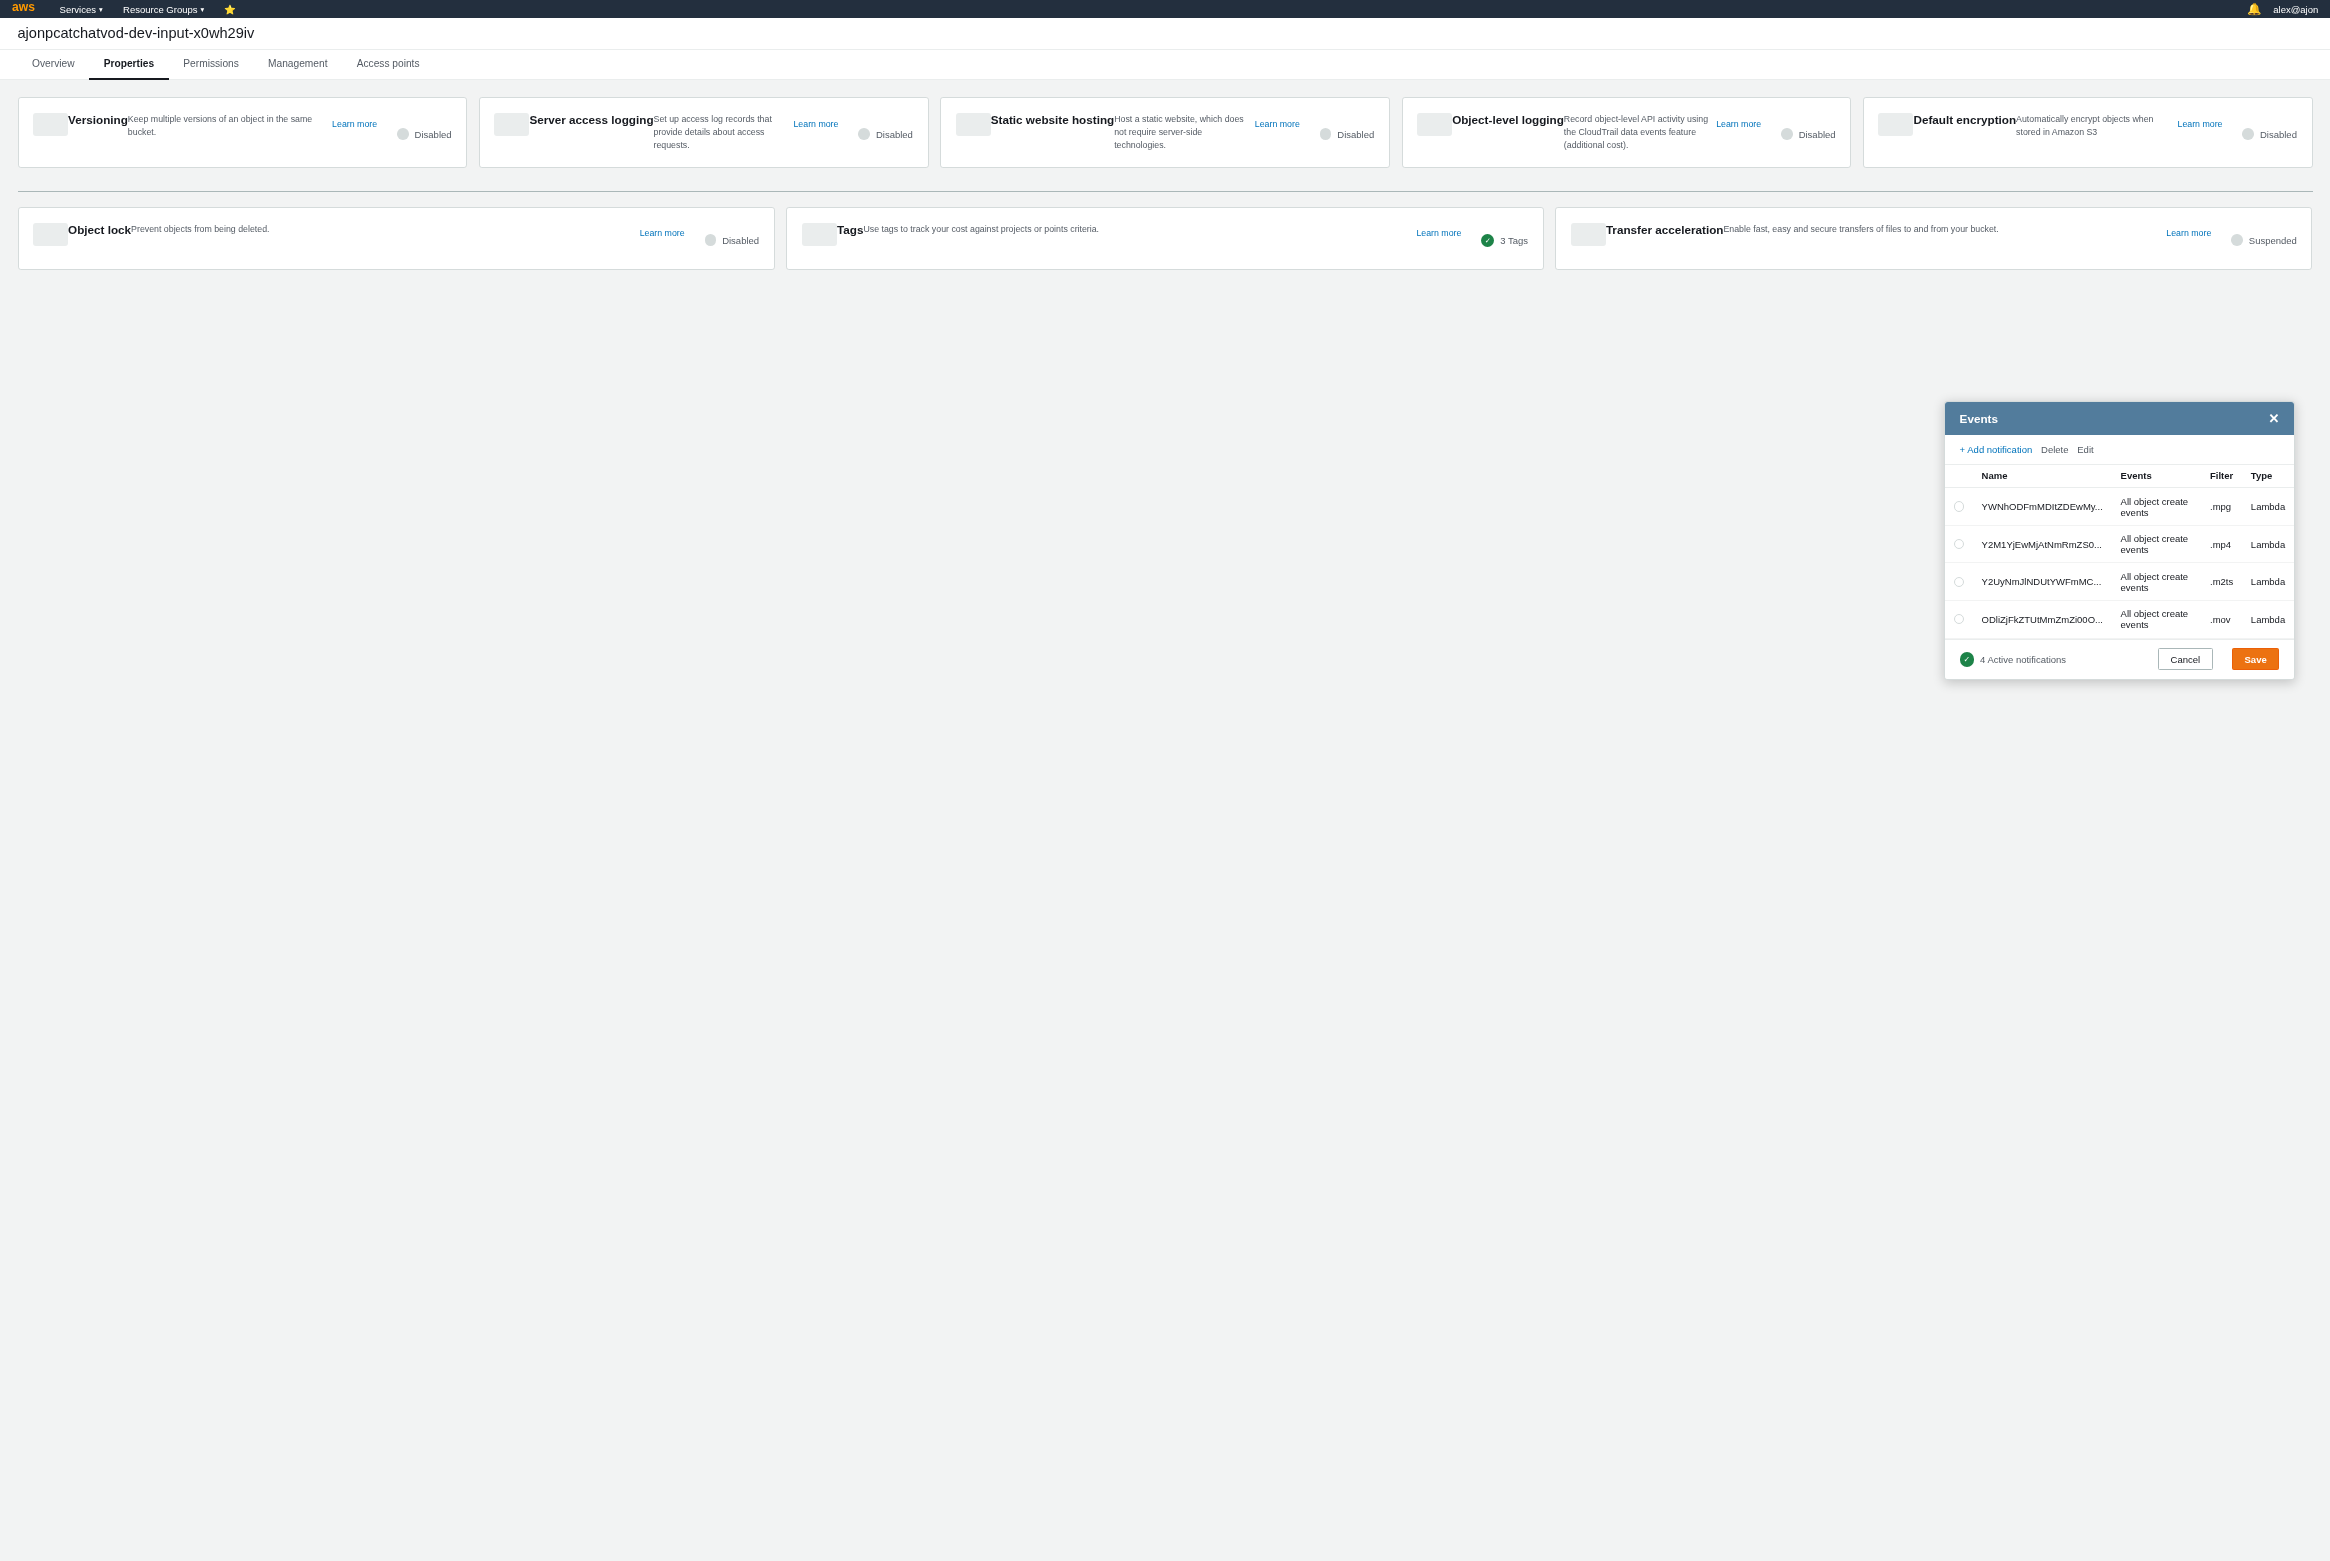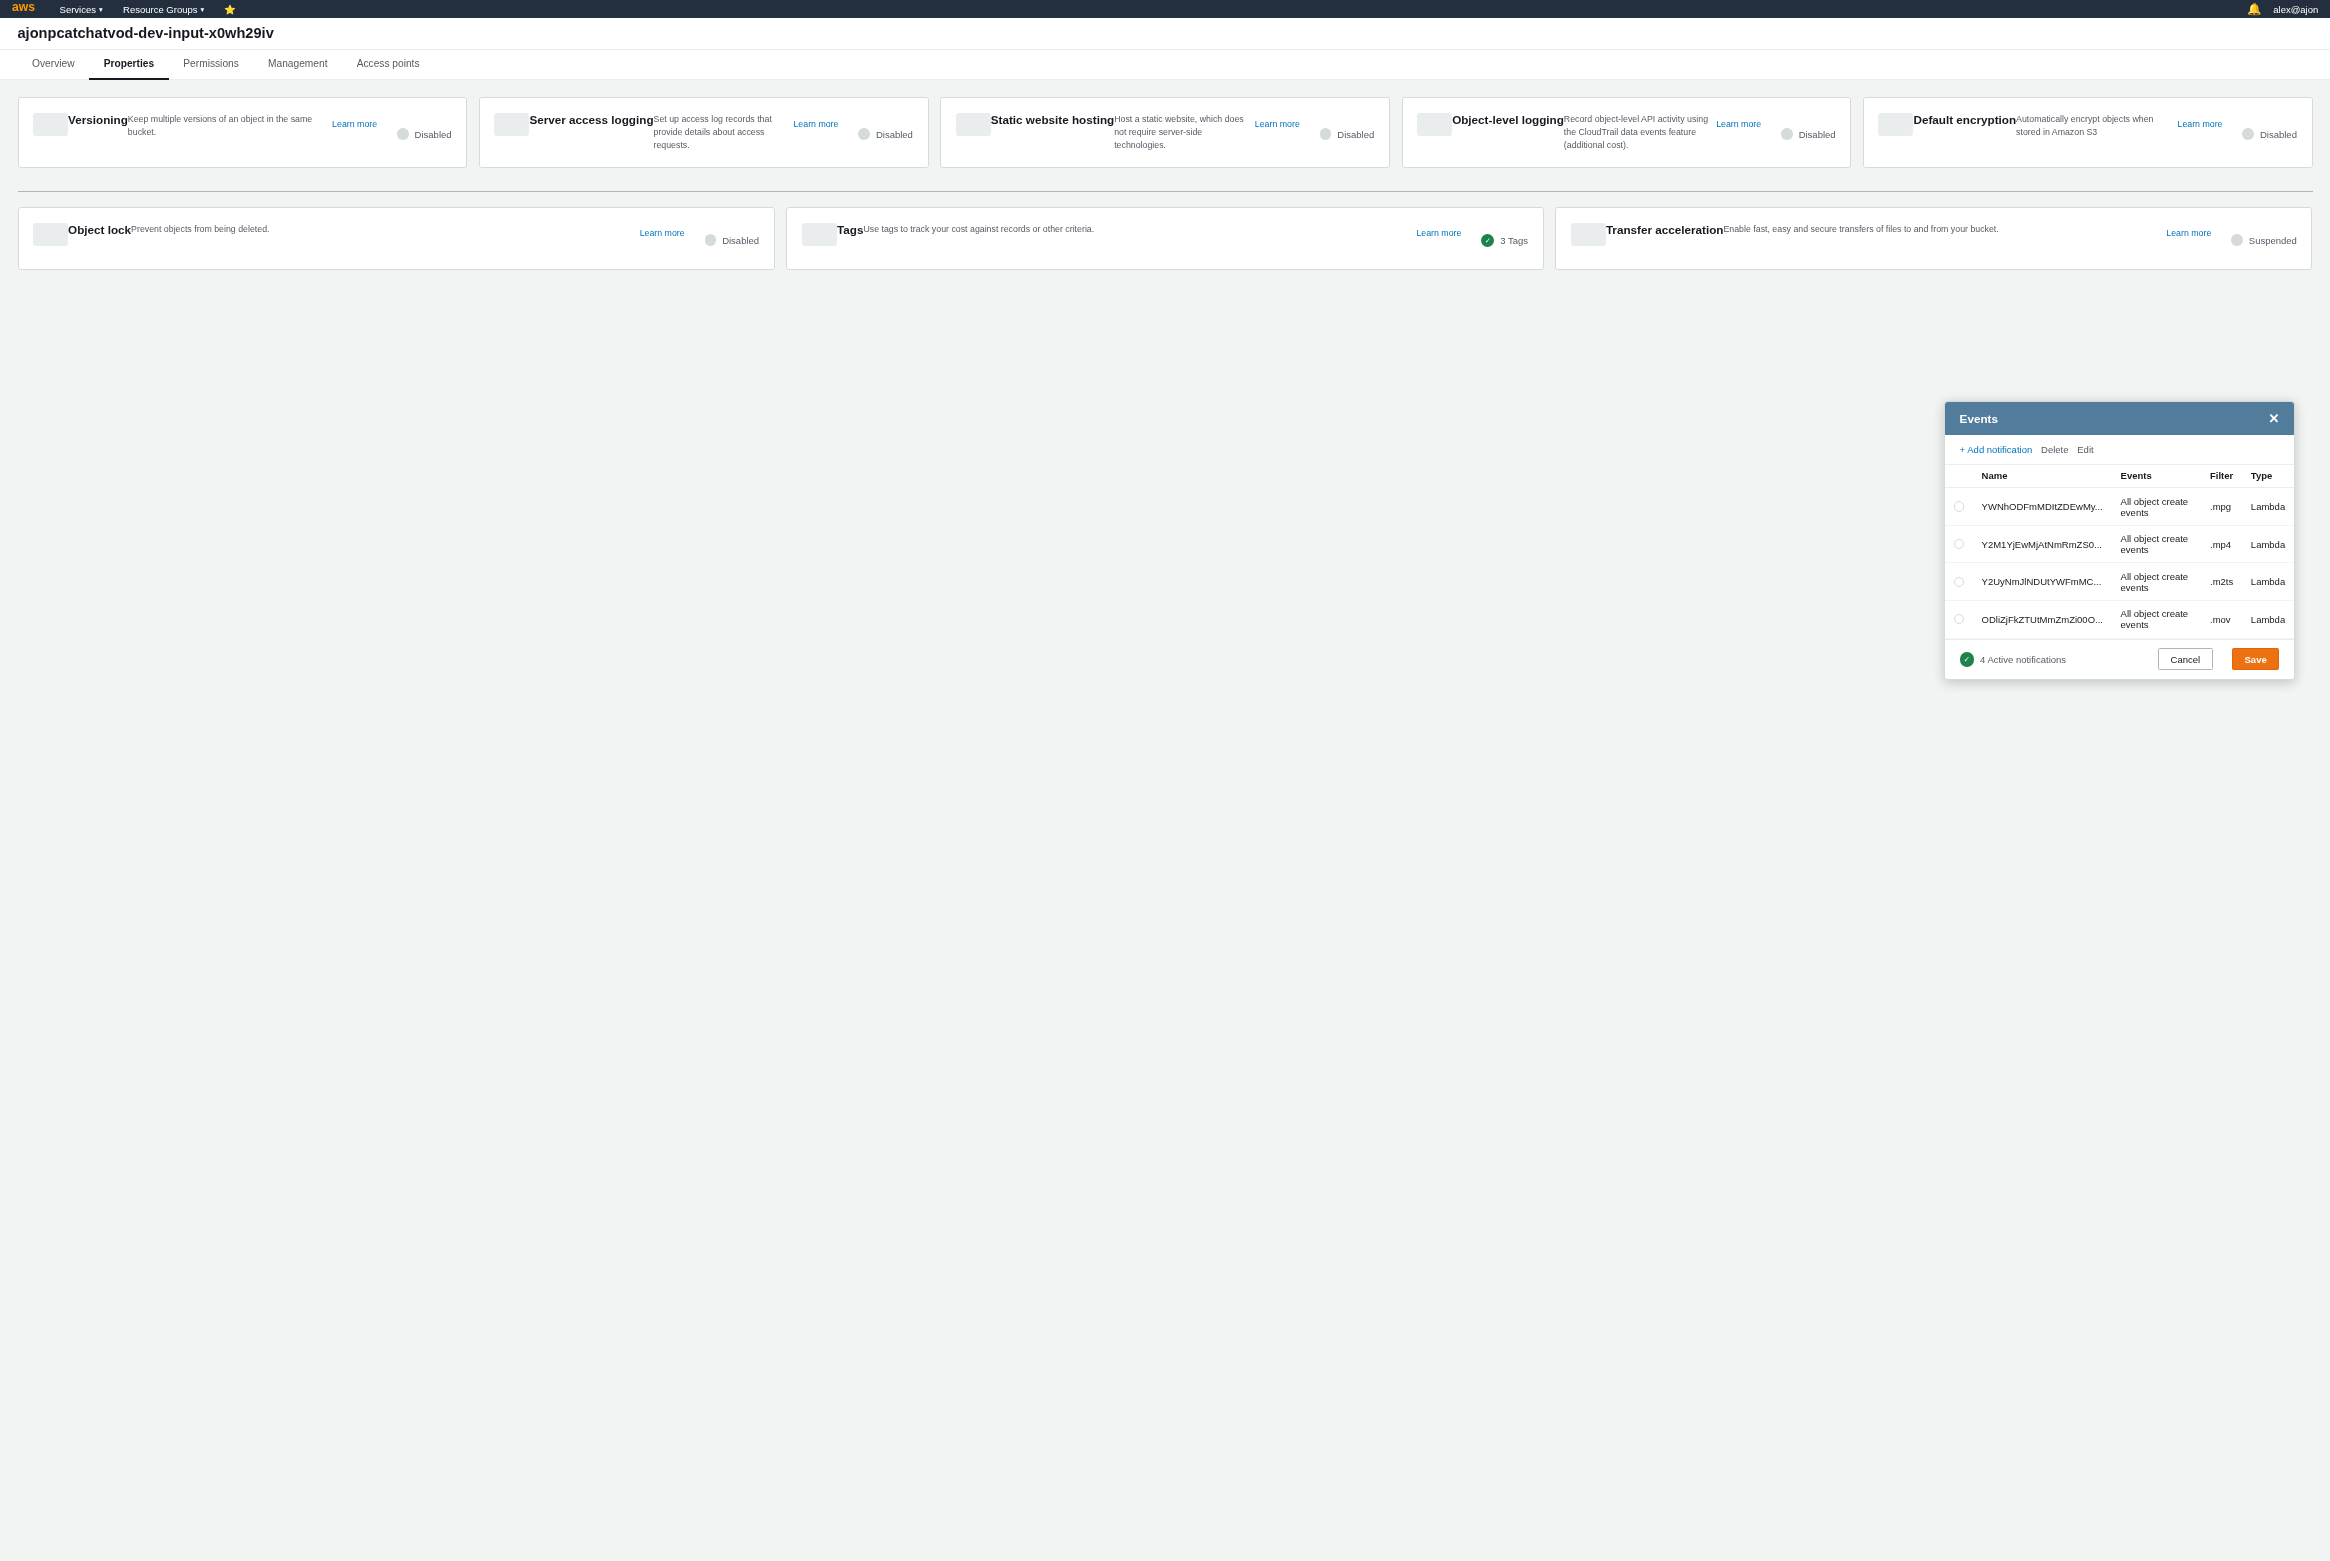--- a/index.html
+++ b/index.html
@@ -42,21 +42,21 @@
     .nav-bell { font-size: 11.7px; cursor: pointer; }
 
     
     .title-bar {
       background: #fff;
       padding: 7.3px 17.5px;
       border-bottom: 0.7px solid #eaeded;
     }
     .bucket-title {
       font-size: 14.6px;
-      font-weight: 700;
+      font-weight: 400;
       color: #16191f;
     }
 
     
     .tabs-bar {
       background: #fff;
       display: flex;
       border-bottom: 1.5px solid #eaeded;
       padding: 0 17.5px;
     }
@@ -457,21 +457,21 @@
         <hr class="card-divider">
         <div class="card-status">
           <div class="status-circle"></div>
           <span>Disabled</span>
         </div>
       </div>
 
       <div class="property-card">
         <div class="card-icon-placeholder"></div>
         <div class="card-title">Tags</div>
-        <div class="card-description">Use tags to track your cost against records or other criteria.</div>
+        <div class="card-description">Use tags to track your cost against projects or points criteria.</div>
         <a class="card-learn-more">Learn more</a>
         <hr class="card-divider">
         <div class="card-status">
           <div class="check-circle-filled">✓</div>
           <span>3 Tags</span>
         </div>
       </div>
 
       <div class="property-card">
         <div class="card-icon-placeholder"></div>

